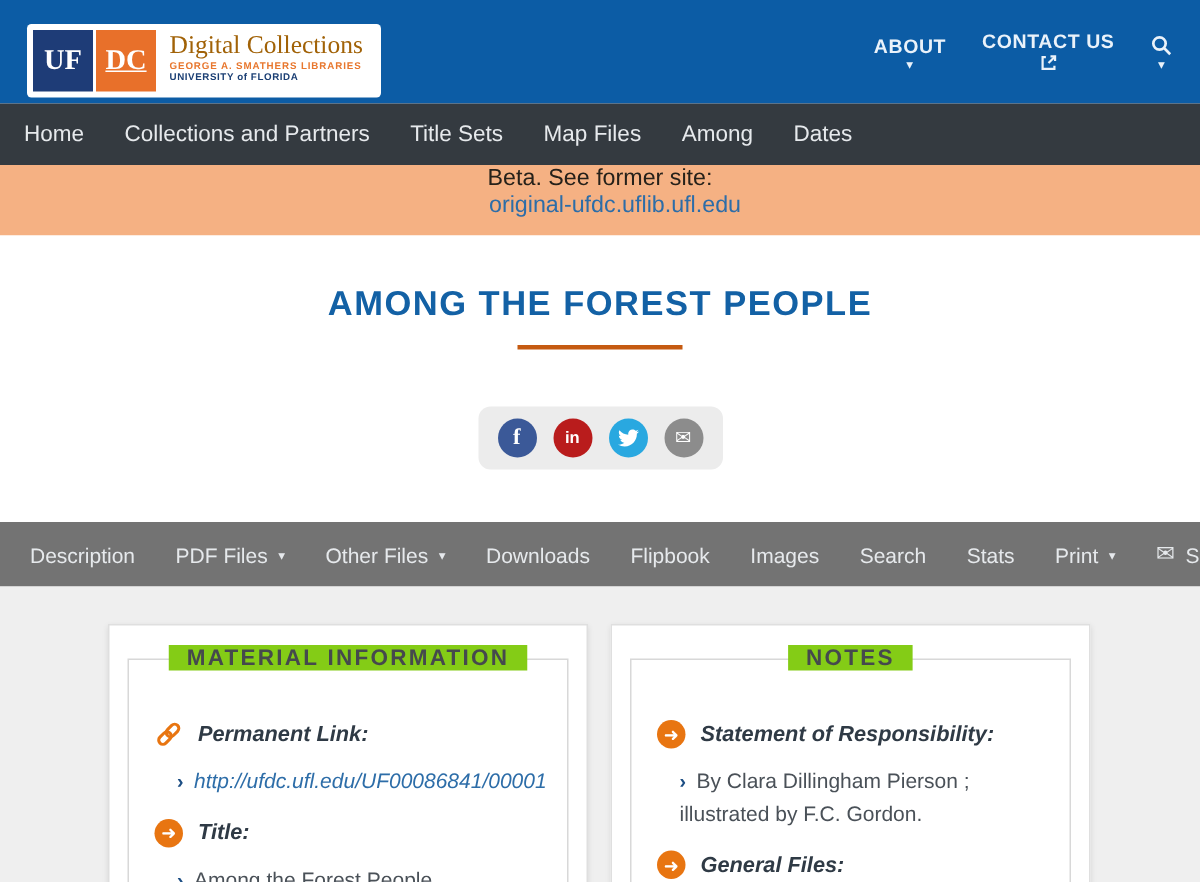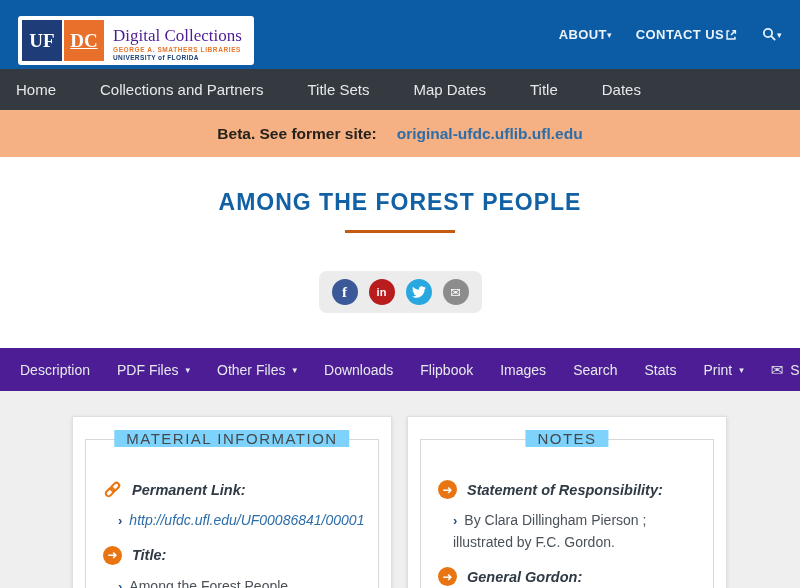--- a/index.html
+++ b/index.html
@@ -2,79 +2,79 @@
 <html><head>
 <meta charset="utf-8">
 <style>
   * { margin:0; padding:0; box-sizing:border-box; }
   html,body { width:800px; height:588px; overflow:hidden; background:#fff;
               font-family:"Liberation Sans","DejaVu Sans",sans-serif; }
 
   
   .site-header { height:69px; background:#0C5CA5; display:flex; align-items:center;
                  justify-content:space-between; padding:0 18px; }
-  .logo-box { background:#fff; border-radius:3px; display:flex; align-items:flex-end;
+  .logo-box { background:#fff; border-radius:3px; display:flex; align-items:flex-start;
               padding:4px 12px 4px 4px; height:49px; cursor:pointer;margin-top:12px; }
   .logo-squares { display:flex; gap:2px; margin-right:9px; }
   .logo-sq { width:40px; height:41px; display:flex; align-items:center; justify-content:center;
              color:#fff; font-family:"Liberation Serif","DejaVu Serif",serif;
              font-weight:bold; font-size:19px; }
   .logo-uf { background:#1E3C77; }
   .logo-dc { background:#E8702A;text-decoration:underline; }
   .logo-text { display:flex; flex-direction:column; line-height:1.15; }
-  .logo-title { font-family:"Liberation Serif","DejaVu Serif",serif; color:#4c1d95; font-size:17px; }
+  .logo-title { font-family:"Liberation Serif","DejaVu Serif",serif; color:#a16207; font-size:17px; }
   .logo-sub1 { color:#E8772E; font-size:6.5px; font-weight:bold; letter-spacing:0.6px; margin-top:1px; }
   .logo-sub2 { color:#1B3F74; font-size:6.5px; font-weight:bold; letter-spacing:0.4px; }
 
   .header-nav { display:flex; align-items:center; gap:24px; color:#EAF2FA;
                 font-size:13px; font-weight:bold; letter-spacing:0.4px; }
-  .header-link { display:flex; align-items:center; gap:0; cursor:pointer; }
+  .header-link { display:flex; align-items:center; gap:0; cursor:pointer;flex-direction:column; }
   .caret { font-size:9px; line-height:1; position:relative; top:1px; }
   .hicon { display:inline-flex; }
 
   
   .navbar { height:41px; background:#343A40; display:flex; align-items:center;
-            gap:44px; padding:0 16px; }
+            gap:27px; padding:0 16px; }
   .nav-item { color:#E6E9EC; font-size:15px; cursor:pointer; white-space:nowrap; }
 
   
   .banner { height:47px; background:#F5B183; display:flex; align-items:center;
-            justify-content:center; font-size:15.5px; font-weight:bold; color:#26211A; }
+            justify-content:flex-start; font-size:15.5px; font-weight:normal; color:#26211A;flex-direction:column; }
   .banner-link { color:#2D6DA8; margin-left:20px; cursor:pointer; text-decoration:none; }
 
   
   .hero { background:#fff; text-align:center; padding-top:32px; }
   .page-title { color:#1361A5; font-size:23px; font-weight:bold; letter-spacing:1px; }
   .hero-rule { width:110px; height:3px; background:#C55A11; margin:14px auto 0; }
   .social-bar { display:inline-flex; align-items:center; gap:11px; background:#ECECEC;
                 border-radius:8px; padding:8px 13px; margin-top:38px; }
   .social-circle { width:26px; height:26px; border-radius:50%; display:flex; align-items:center;
                    justify-content:center; color:#fff; cursor:pointer; }
   .sc-fb { background:#3B5998; font-family:"Liberation Serif","DejaVu Serif",serif;
            font-weight:bold; font-size:15px; }
   .sc-li { background:#b91c1c; font-weight:bold; font-size:11px; }
   .sc-tw { background:#29A8E0; }
   .sc-em { background:#8C8C8C; font-size:13px; }
 
   
-  .toolbar { height:43px; background:#4c1d95; display:flex; align-items:center;
+  .toolbar { height:43px; background:#737373; display:flex; align-items:center;
              padding:16px 20px; gap:27px; margin-top:35px; }
   .tb-item { color:#E6E9EC; font-size:14px; cursor:pointer; display:flex;
              align-items:center; gap:7px; white-space:nowrap; }
   .tb-right { margin-left:auto; display:flex; align-items:center; gap:27px; }
   .envelope { font-size:15px; line-height:1; }
 
   
   .content { background:#EFEFEF; height:200px; display:flex; gap:15px;
              padding:25px 0 0 72px; align-items:flex-start; }
   .card { width:320px; background:#fff; border:1px solid #DFDFDF;
           box-shadow:0 1px 4px rgba(0,0,0,0.10); padding:12px 12px 24px; }
   .fieldset { border:1px solid #D8D8D8; position:relative; padding:26px 17px 16px; margin-top:10px; }
   .legend { position:absolute; top:-10px; left:50%; transform:translateX(-50%);
-            background:#7dd3fc; padding:0 12px; font-size:15px; font-weight:normal;
+            background:#84cc16; padding:0 12px; font-size:15px; font-weight:bold;
             letter-spacing:1.5px; color:#45494D; white-space:nowrap; }
   .row-label { display:flex; align-items:center; gap:10px; font-weight:bold;
                color:#2F3A45; font-size:14.5px; margin:14px 0 11px;font-style:italic; }
   .row-label:first-of-type { margin-top:6px; }
   .arrow-circle { width:19px; height:19px; min-width:19px; border-radius:50%; background:#E87511;
                   color:#fff; display:inline-flex; align-items:center; justify-content:center;
                   font-size:12px; font-weight:bold; }
   .link-icon-wrap { display:inline-flex; width:19px; min-width:19px; }
   .row-value { margin:0 0 4px 15px; color:#4A5158; font-size:14px; line-height:1.55; }
   .chev { color:#1C4E84; font-weight:bold; margin-right:7px; font-size:13px; }
@@ -119,22 +119,22 @@
       </span>
       <span class="caret">▾</span>
     </a>
   </nav>
 </header>
 
 <nav class="navbar">
   <a class="nav-item">Home</a>
   <a class="nav-item">Collections and Partners</a>
   <a class="nav-item">Title Sets</a>
-  <a class="nav-item">Map Dates</a>
-  <a class="nav-item">Title</a>
+  <a class="nav-item">Map Files</a>
+  <a class="nav-item">Among</a>
   <a class="nav-item">Dates</a>
 </nav>
 
 <div class="banner">
   <span>Beta. See former site:</span>
   <a class="banner-link">original-ufdc.uflib.ufl.edu</a>
 </div>
 
 <section class="hero">
   <h1 class="page-title">AMONG THE FOREST PEOPLE</h1>
@@ -216,19 +216,19 @@
       <div class="row-label">
         <span class="arrow-circle">➜</span>
         <span>Statement of Responsibility:</span>
       </div>
       <div class="row-value">
         <span class="chev">›</span><span>By Clara Dillingham Pierson ; illustrated by F.C. Gordon.</span>
       </div>
 
       <div class="row-label">
         <span class="arrow-circle">➜</span>
-        <span>General Gordon:</span>
+        <span>General Files:</span>
       </div>
 
     </div>
   </section>
 
 </main>
 
 </body></html>

